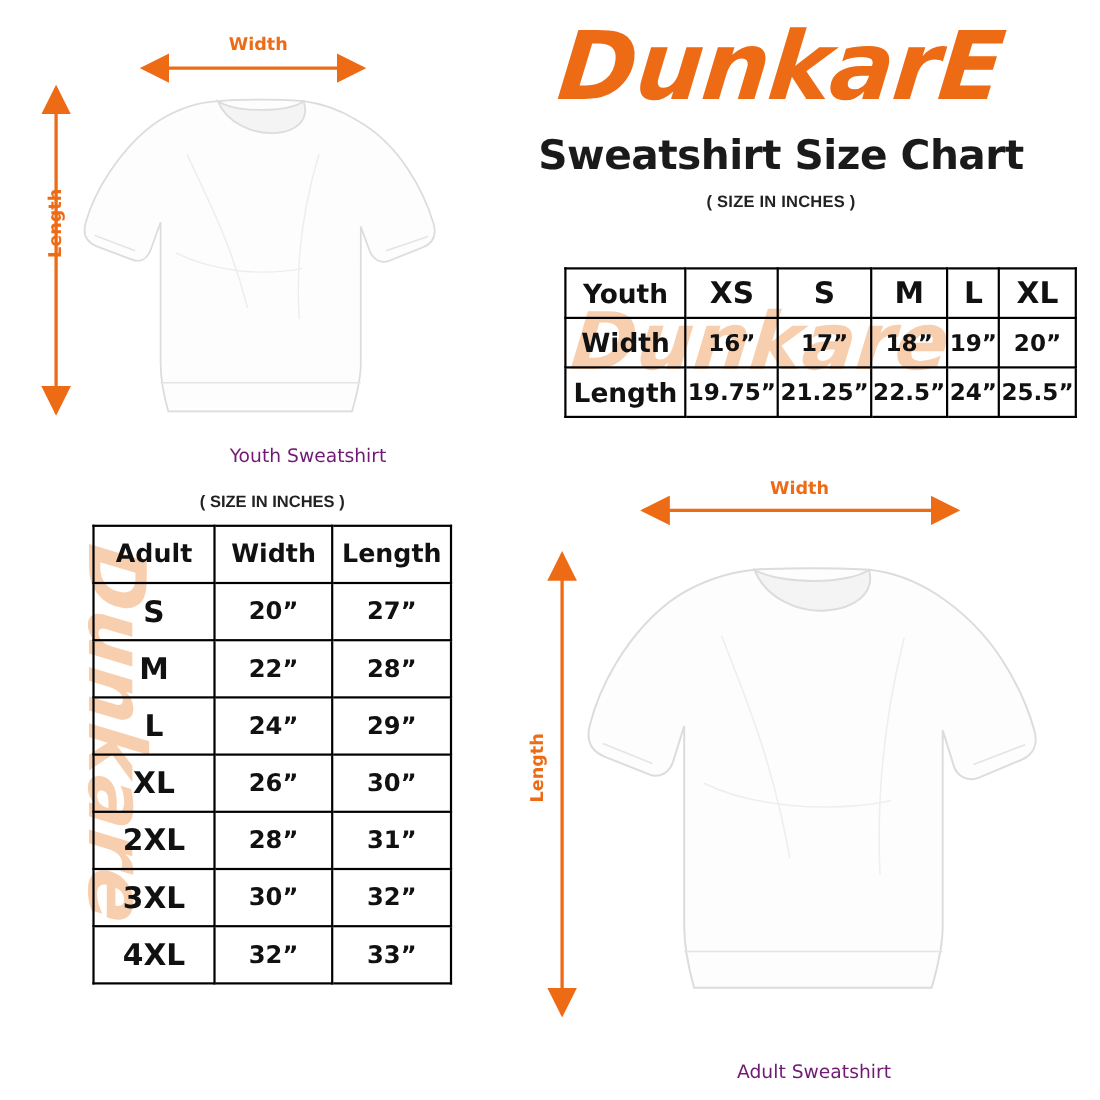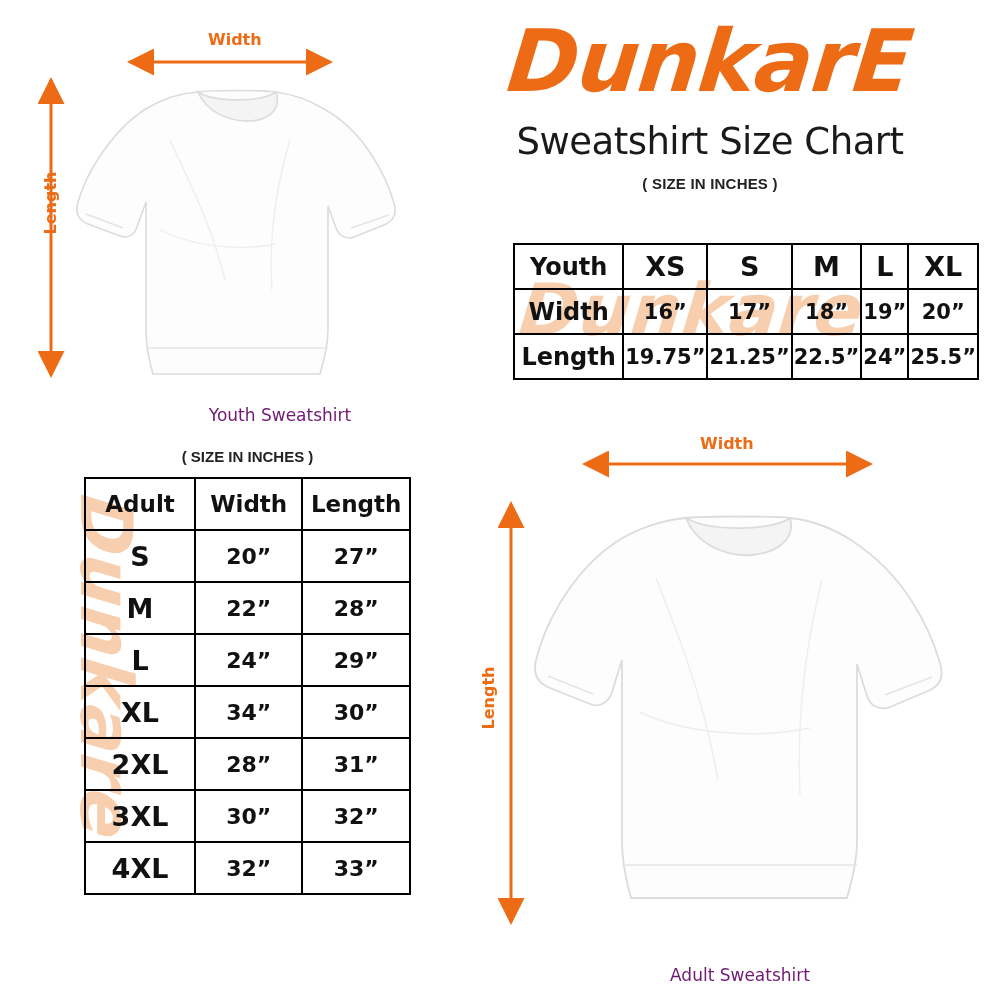--- a/index.html
+++ b/index.html
@@ -33,21 +33,21 @@
     font-weight: bold;
     font-style: italic;
     color: #EE6B16;
     letter-spacing: -1px;
     transform: skewX(-6deg);
   }
   .chart-title {
     margin-top: 16px;
     font-family: "DejaVu Sans", sans-serif;
     font-size: 37px;
-    font-weight: normal;
+    font-weight: bold;
     color: #1a1a1a;
     letter-spacing: -0.5px;
   }
   .units-note {
     margin-top: 12px;
     font-size: 15px;
     font-weight: bold;
     color: #222;
     letter-spacing: 0.2px;
   }
@@ -219,21 +219,21 @@
         <td class="val">22”</td>
         <td class="val">28”</td>
       </tr>
       <tr>
         <td class="sz">L</td>
         <td class="val">24”</td>
         <td class="val">29”</td>
       </tr>
       <tr>
         <td class="sz">XL</td>
-        <td class="val">34”</td>
+        <td class="val">26”</td>
         <td class="val">30”</td>
       </tr>
       <tr>
         <td class="sz">2XL</td>
         <td class="val">28”</td>
         <td class="val">31”</td>
       </tr>
       <tr>
         <td class="sz">3XL</td>
         <td class="val">30”</td>

